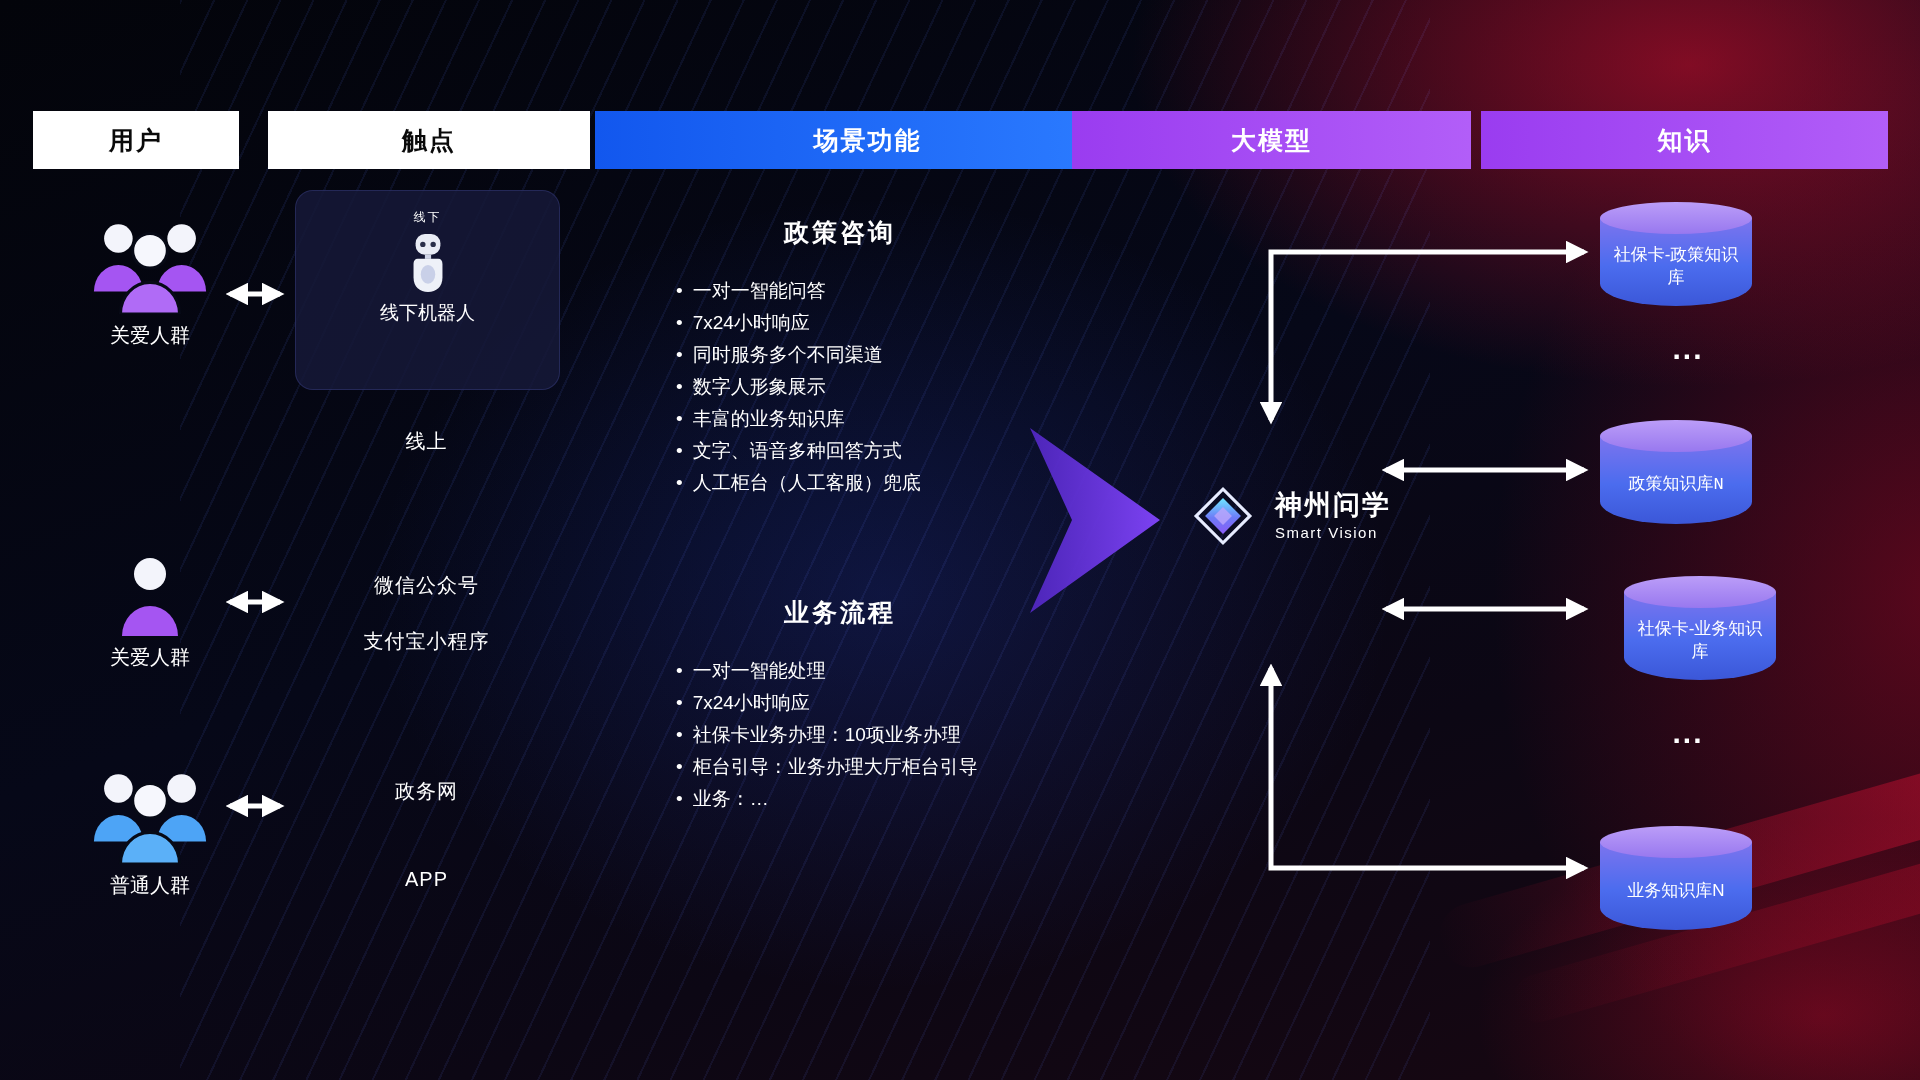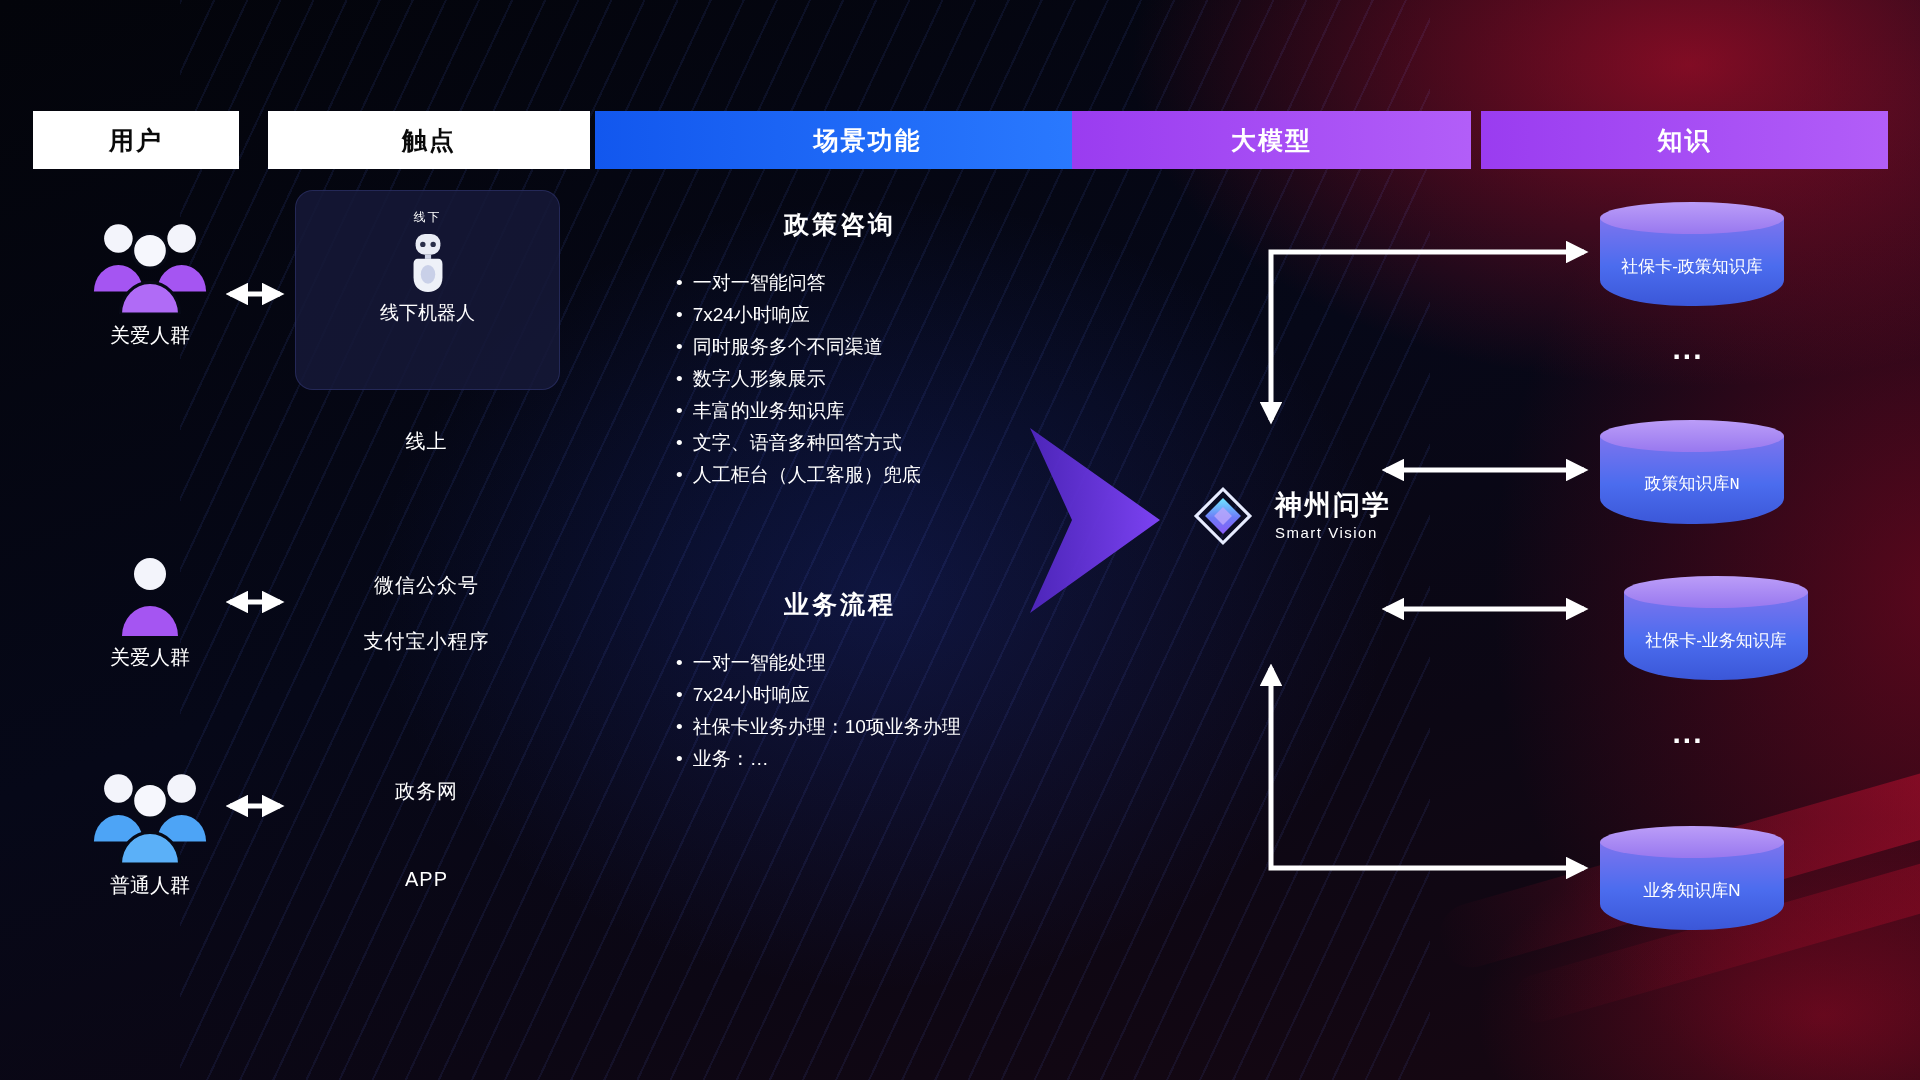--- a/index.html
+++ b/index.html
@@ -49,35 +49,35 @@
   .tlabel{position:absolute;left:295px;width:263px;text-align:center;font-size:20px;letter-spacing:1px;z-index:3;}
   .t-online{top:428px;}
   .t-wechat{top:572px;}
   .t-alipay{top:628px;}
   .t-gov{top:778px;}
   .t-app{top:868px;}
 
   
   .scene{position:absolute;left:640px;width:400px;z-index:3;}
   .sc1{top:208px;} .sc2{top:588px;}
-  .scene h3{margin:0;text-align:center;font-size:25px;font-weight:bold;letter-spacing:3px;}
+  .scene h3{margin:8px;text-align:center;font-size:25px;font-weight:bold;letter-spacing:3px;}
   .scene ul{list-style:none;margin:26px 0 0 0;padding:0 0 0 36px;}
   .scene li{font-size:19px;line-height:32px;white-space:nowrap;}
   .scene li::before{content:"•";margin-right:10px;}
 
   
   .bigarrow{position:absolute;left:1030px;top:428px;z-index:2;}
 
   
   .brand{position:absolute;left:1185px;top:478px;display:flex;align-items:center;gap:14px;z-index:3;}
   .brand .bn{font-size:27px;font-weight:bold;letter-spacing:2px;line-height:1.1;}
   .brand .bs{font-size:15px;letter-spacing:1.5px;margin-top:3px;}
 
   
-  .cyl{position:absolute;left:1600px;width:184px;height:104px;z-index:3;}
+  .cyl{position:absolute;left:1600px;width:152px;height:104px;z-index:3;}
   .c1{top:202px;} .c2{top:420px;font-family:Liberation Mono, monospace;} .c3{top:576px;margin-left:24px;} .c4{top:826px;}
   .cyl-top{position:absolute;top:0;left:0;width:100%;height:32px;border-radius:50%;
            background:linear-gradient(180deg,#bb9df8,#9878ef);z-index:2;}
   .cyl-body{position:absolute;top:16px;left:0;width:100%;height:88px;z-index:1;
             background:linear-gradient(180deg,#7d74ee 0%,#4b6cee 55%,#3b57d8 100%);
             border-radius:0 0 88px 88px / 0 0 26px 26px;
             display:flex;align-items:center;justify-content:center;text-align:center;
             font-size:17px;line-height:1.35;padding:14px 12px 4px;box-sizing:border-box;}
   .dots{position:absolute;left:1600px;width:176px;text-align:center;z-index:3;
         font-size:30px;font-weight:bold;letter-spacing:2px;}
@@ -174,20 +174,21 @@
       <li>人工柜台（人工客服）兜底</li>
     </ul>
   </div>
 
   <div class="scene sc2">
     <h3>业务流程</h3>
     <ul>
       <li>一对一智能处理</li>
       <li>7x24小时响应</li>
       <li>社保卡业务办理：10项业务办理</li>
+      <li>柜台引导：业务办理大厅柜台引导</li>
       <li>业务：…</li>
     </ul>
   </div>
 
   <div class="bigarrow">
     <svg width="130" height="185" viewBox="0 0 130 185">
       <defs>
         <linearGradient id="agrad" x1="0" y1="0" x2="1" y2="0">
           <stop offset="0" stop-color="#5428c8" stop-opacity="0.9"></stop>
           <stop offset="1" stop-color="#7c42f2"></stop>

